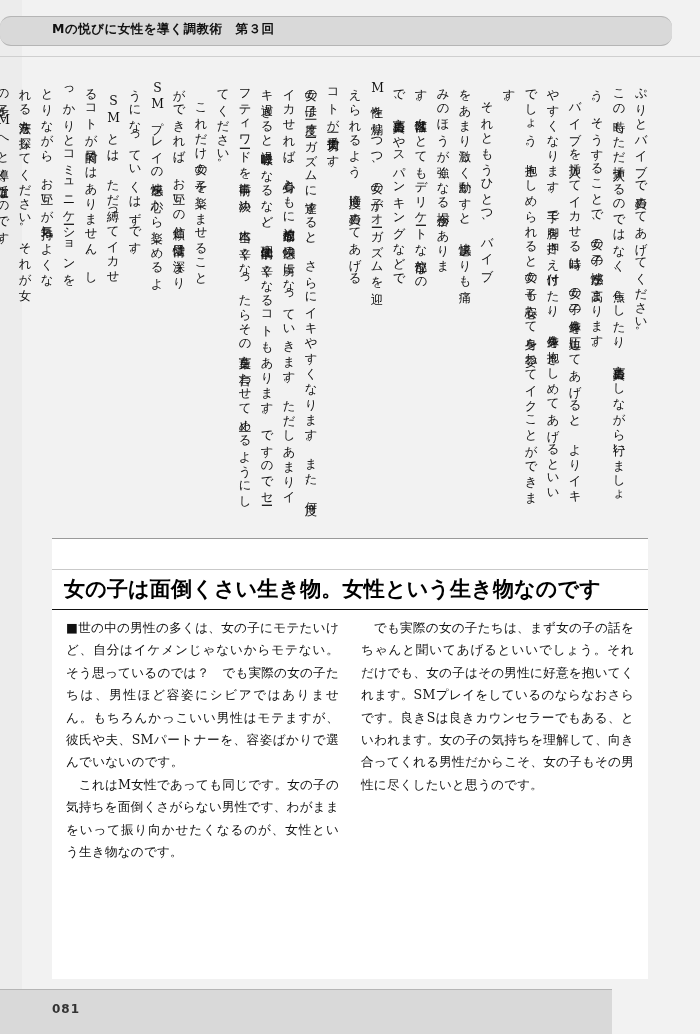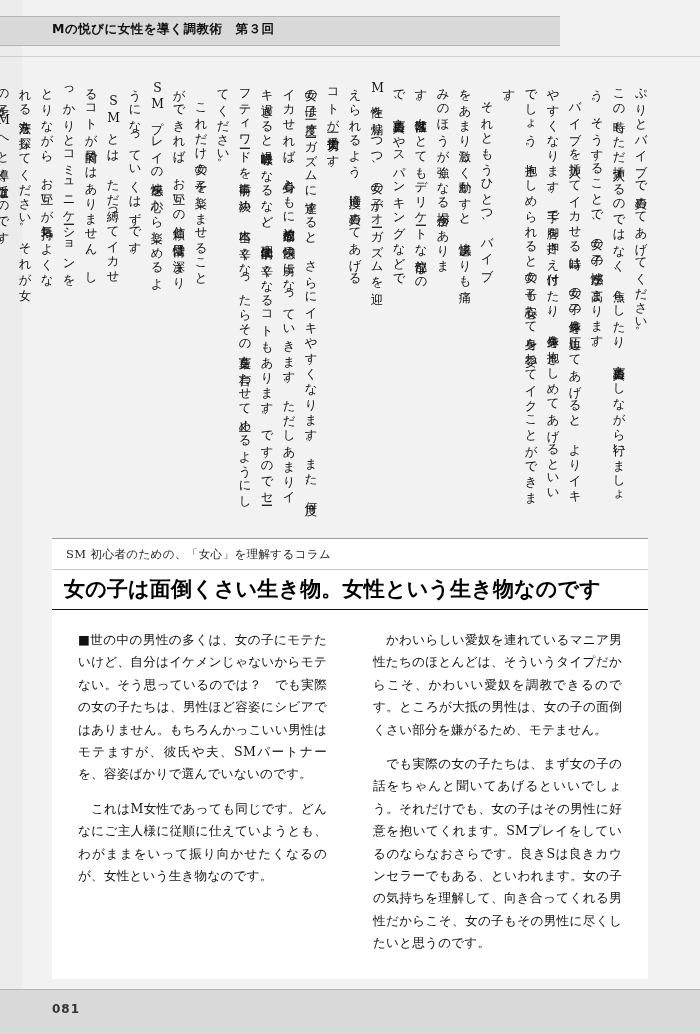--- a/index.html
+++ b/index.html
@@ -15,24 +15,25 @@
     position:absolute;
     left:0;top:0;
     width:700px;height:1034px;
     background:#f2f2f2;
   }
 
   
   .header{
     position:absolute;
     left:0;top:16px;
-    width:560px;height:28px;
+    width:672px;height:28px;
     background:#d9d9d9;
     border-top:1px solid #b5b5b5;
     border-bottom:1px solid #b5b5b5;
+    border-radius:11px;
   }
   .header-title{
     position:absolute;
     left:52px;top:4px;
     font-size:12.5px;
     font-weight:bold;
     letter-spacing:0.5px;
     color:#111;
     white-space:nowrap;
   }
@@ -114,30 +115,31 @@
   }
   .col{
     width:273px;
     font-family:"DejaVu Serif", serif;
     font-size:12.6px;
     line-height:22.4px;
     letter-spacing:0.2px;
     color:#111;
     text-align:justify;
   }
-  .col p{margin:12px;}
+  .col p{margin:0;}
   .col p + p{margin-top:0;}
 
   
   .footer{
     position:absolute;
     left:0;bottom:0;
-    width:700px;height:44px;
+    width:584px;height:44px;
     background:#d9d9d9;
     border-top:1px solid #b5b5b5;
+    padding-left:28px;
   }
   .folio{
     position:absolute;
     left:52px;top:12px;
     font-size:12px;
     font-weight:bold;
     color:#333;
     letter-spacing:1px;
   }
   .edge-left{
@@ -161,32 +163,30 @@
     <div class="vcol">ぷりとバイブで責めてあげてください。
 この時もただ挿入するのではなく、焦らしたり、言葉責めしながら行いましょう。そうすることで、女の子の性感が高まります。
 　バイブを挿入してイカせる時は、女の子の身体を圧迫してあげると、よりイキやすくなります。手で脚を押さえ付けたり、身体を抱きしめてあげるといいでしょう。抱きしめられると女の子も安心して身を委ねてイクことができます。</div>
     <div class="vcol mid">　それともうひとつ、バイブをあまり激しく動かすと、快感よりも痛みのほうが強くなる場合があります。女性器はとてもデリケートな部位なので、言葉責めやスパンキングなどでM性を煽りつつ、女の子がオーガズムを迎えられるよう、適度に責めてあげるコトが一番大切です。</div>
     <div class="vcol">女の子は一度オーガズムに達すると、さらにイキやすくなります。また、何度イカせれば、心身ともに被虐的な快感の虜になっていきます。ただしあまりイキ過ぎると過呼吸になるなど、生理学的に辛くなるコトもあります。ですのでセーフティワードを事前に決め、本当に辛くなったらその言葉を言わせて止めるようにしてください。</div>
     <div class="vcol mid">　これだけ女の子を楽しませることができれば、お互いの信頼と愛情は深まりSMプレイの快感を心から楽しめるようになっていくはずです。
 　SMとは、ただ縛ってイカせるコトが目的ではありません。しっかりとコミュニケーションをとりながら、お互いが気持ちよくなれる方法を探してください。それが女の子をMへと導く近道なのです。</div>
   </div>
 
   <div class="colbox">
-    <div class="colbox-kicker">SM 初心者のための、「女心」を理解するコラム</div>
     <div class="colbox-rule"></div>
     <div class="colbox-title">女の子は面倒くさい生き物。女性という生き物なのです</div>
     <div class="colbox-title-rule"></div>
 
     <div class="cols">
       <div class="col">
         <p>■世の中の男性の多くは、女の子にモテたいけど、自分はイケメンじゃないからモテない。そう思っているのでは？　でも実際の女の子たちは、男性ほど容姿にシビアではありません。もちろんかっこいい男性はモテますが、彼氏や夫、SMパートナーを、容姿ばかりで選んでいないのです。</p>
-        <p>　これはM女性であっても同じです。どんなにご主人様に従順に仕えていようとも、わがままをいって振り向かせたくなるのが、女性という生き物なのです。</p>
+        <p>　これはM女性であっても同じです。女の子の気持ちを面倒くさがらない男性です、わがままをいって振り向かせたくなるのが、女性という生き物なのです。</p>
       </div>
       <div class="col">
-        <p>　かわいらしい愛奴を連れているマニア男性たちのほとんどは、そういうタイプだからこそ、かわいい愛奴を調教できるのです。ところが大抵の男性は、女の子の面倒くさい部分を嫌がるため、モテません。</p>
         <p>　でも実際の女の子たちは、まず女の子の話をちゃんと聞いてあげるといいでしょう。それだけでも、女の子はその男性に好意を抱いてくれます。SMプレイをしているのならなおさらです。良きSは良きカウンセラーでもある、といわれます。女の子の気持ちを理解して、向き合ってくれる男性だからこそ、女の子もその男性に尽くしたいと思うのです。</p>
       </div>
     </div>
   </div>
 
   <div class="footer">
     <div class="folio">081</div>
   </div>
 
 </div>

